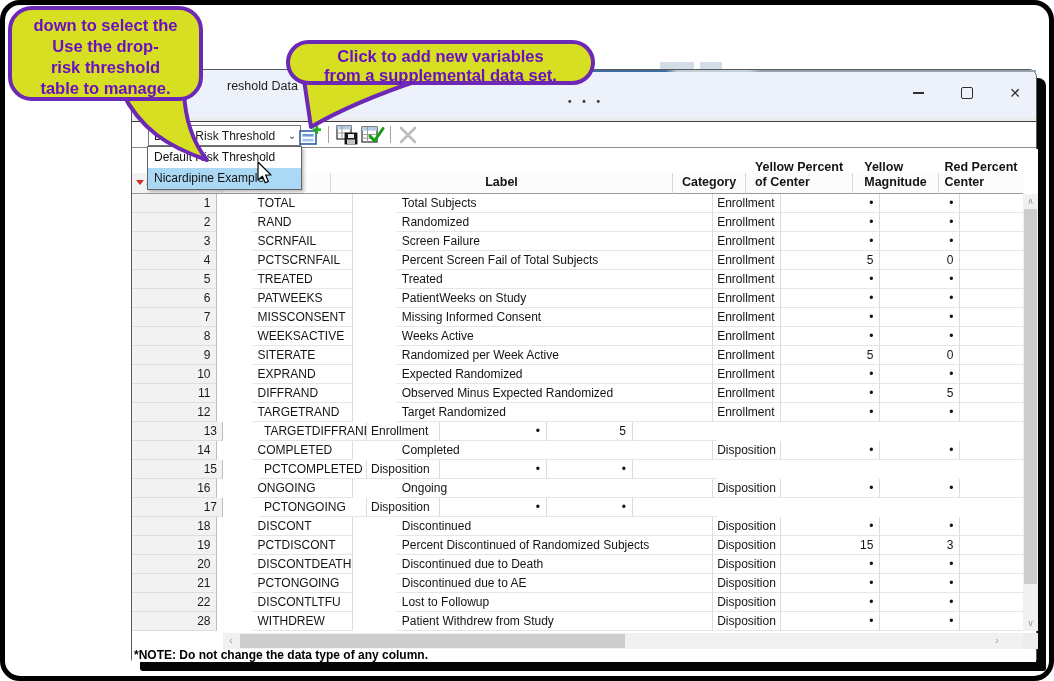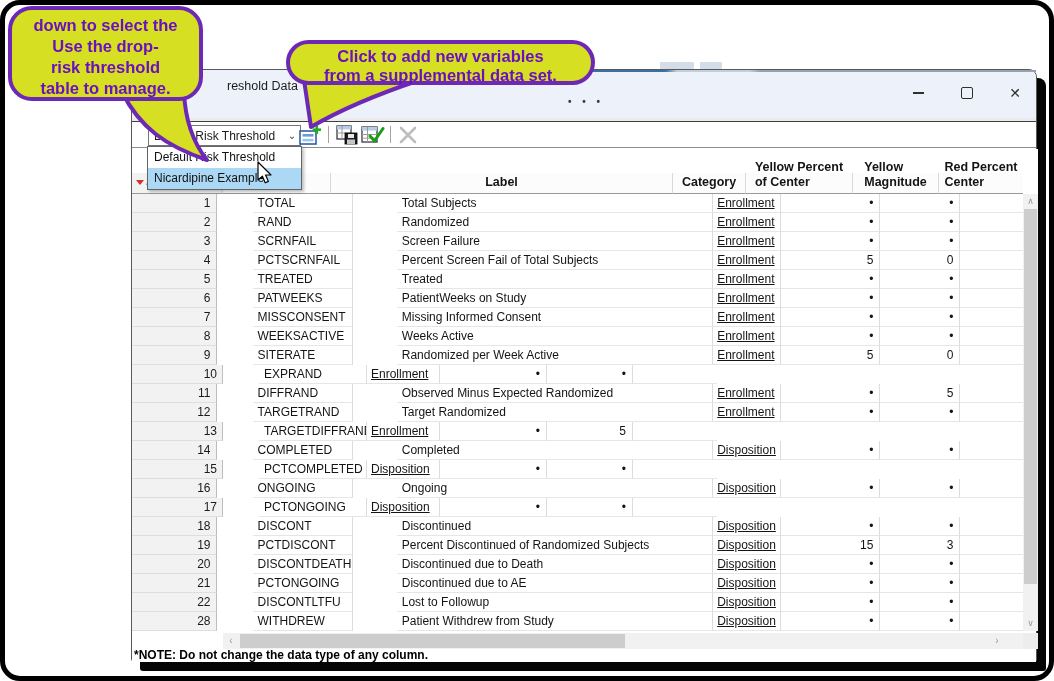--- a/index.html
+++ b/index.html
@@ -55,21 +55,21 @@
   .funnel{width:0;height:0;border-left:4px solid transparent;border-right:4px solid transparent;
           border-top:5px solid #cf3228;}
   .tbody{}
   .trow{display:flex;height:19px;line-height:19px;}
   .tcell{box-sizing:border-box;border-right:1px solid #dcdcdc;border-bottom:1px solid #e6e6e6;
          white-space:nowrap;overflow:hidden;}
   .c-n{width:91px;background:#f2f2f2;border-right:1px solid #bdbdbd;border-bottom:1px solid #dedede;
        text-align:right;padding-right:5px;color:#1a1a1a;}
   .c-var{width:108px;padding-left:5px;margin-left:36px;}
   .c-label{width:342px;padding-left:5px;margin-left:44px;}
-  .c-cat{width:73px;padding-left:4px;text-decoration:underline;}
+  .c-cat{width:73px;padding-left:4px;}
   .c-yp{width:107px;text-align:right;padding-right:6px;}
   .c-ym{width:86px;text-align:right;padding-right:6px;}
   .c-rp{width:84px;border-right:none;}
 
   
   .vscroll{left:891px;top:124px;width:15px;height:437px;background:#f1f1f1;z-index:5;}
   .vthumb{left:1px;top:15px;width:13px;height:375px;background:#cdcdcd;}
   .sarrow{color:#9a9a9a;font-size:9px;text-align:center;width:15px;height:15px;line-height:15px;}
   .hscroll{left:91px;top:563px;width:800px;height:16px;background:#f1f1f1;display:flex;align-items:center;}
   .hthumb{position:absolute;left:17px;top:1px;width:385px;height:14px;background:#cdcdcd;}
@@ -254,20 +254,21 @@
           <div class="tcell c-var" data-interactable="true">SITERATE</div>
           <div class="tcell c-label" data-interactable="true">Randomized per Week Active</div>
           <div class="tcell c-cat" data-interactable="true">Enrollment</div>
           <div class="tcell c-yp" data-interactable="true">5</div>
           <div class="tcell c-ym" data-interactable="true">0</div>
           <div class="tcell c-rp" data-interactable="true"></div>
         </div>
         <div class="trow" data-interactable="true">
           <div class="tcell c-n" data-interactable="true">10</div>
           <div class="tcell c-var" data-interactable="true">EXPRAND</div>
+          <div class="tcell c-label" data-interactable="true">Expected Randomized</div>
           <div class="tcell c-cat" data-interactable="true">Enrollment</div>
           <div class="tcell c-yp" data-interactable="true">•</div>
           <div class="tcell c-ym" data-interactable="true">•</div>
           <div class="tcell c-rp" data-interactable="true"></div>
         </div>
         <div class="trow" data-interactable="true">
           <div class="tcell c-n" data-interactable="true">11</div>
           <div class="tcell c-var" data-interactable="true">DIFFRAND</div>
           <div class="tcell c-label" data-interactable="true">Observed Minus Expected Randomized</div>
           <div class="tcell c-cat" data-interactable="true">Enrollment</div>

